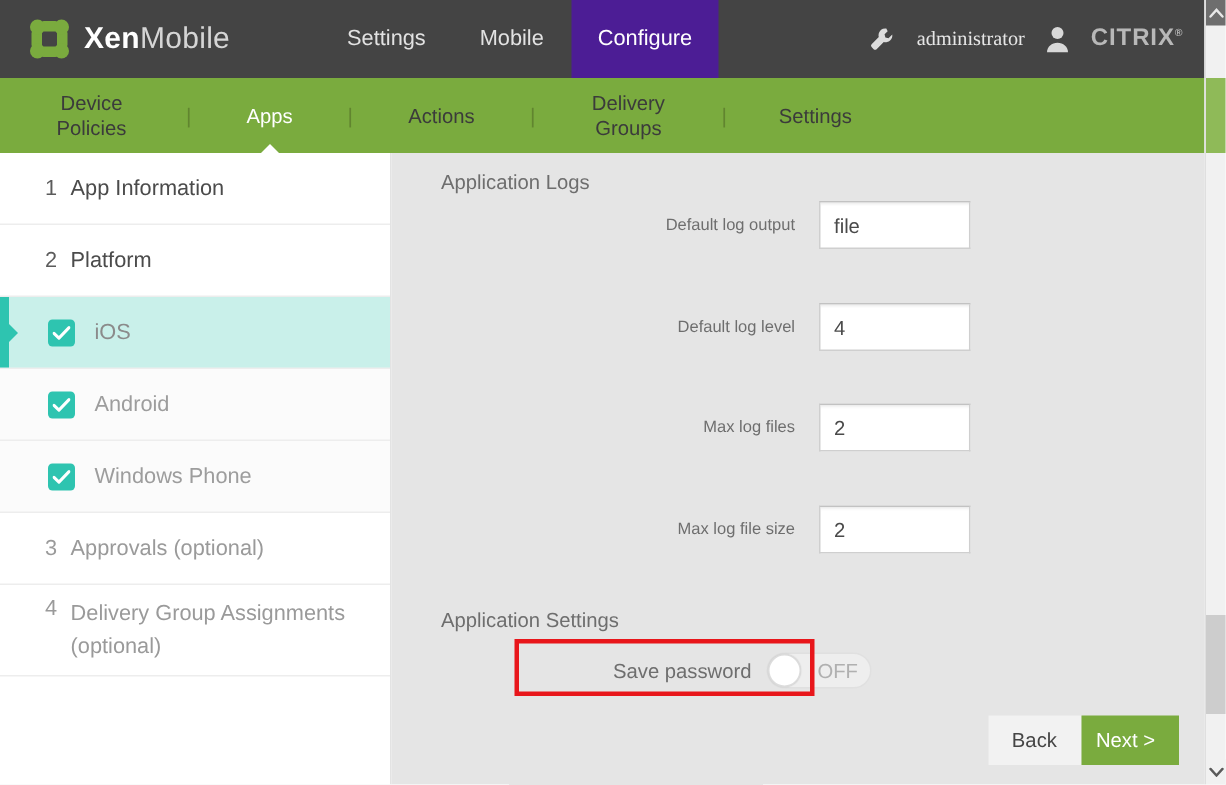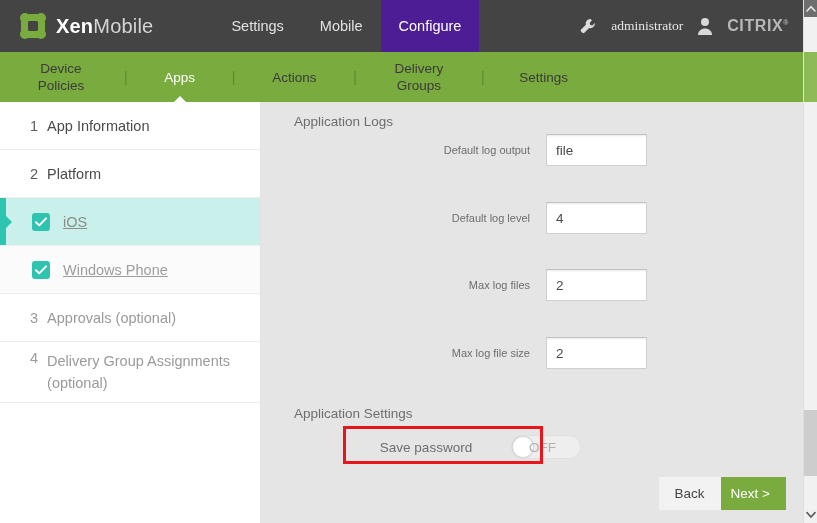--- a/index.html
+++ b/index.html
@@ -145,21 +145,21 @@
     position: relative;
     background: #ffffff;
   }
   .side-row .num { color: #5b5b5b; margin-right: 9px; }
   .side-row .txt { color: #4b4b4b; }
   .side-row.muted .num, .side-row.muted .txt { color: #9a9a9a; }
   .side-row.sub {
     padding-left: 32px;
     background: #fbfbfb;
   }
-  .side-row.sub .txt { color: #9d9d9d; text-decoration: underline; }
+  .side-row.sub .txt { color: #9d9d9d; }
   .side-row.sel {
     background: #c9f0ea;
   }
   .side-row.sel .txt { color: #8b8b8b; }
   .side-row.sel::before {
     content: "";
     position: absolute; left: 0; top: 0; bottom: 0;
     width: 6px; background: #2ec4b0;
   }
   .side-row.sel::after {
@@ -213,21 +213,21 @@
     padding: 0 9px;
     font-family: "Liberation Sans", sans-serif;
     outline: none;
   }
 
   .toggle-row {
     position: absolute;
     display: flex; align-items: center;
   }
   .toggle-row .lbl {
-    width: 160px; text-align: center;
+    width: 160px; text-align: right;
     font-size: 13.5px; color: #6e6e6e;
     padding-right: 10px;
   }
   .switch {
     width: 70px; height: 24px;
     border-radius: 12px;
     background: #eeeeee;
     border: 1px solid #e0e0e0;
     display: flex; align-items: center;
     cursor: pointer;
@@ -235,21 +235,21 @@
   }
   .switch .knob {
     width: 22px; height: 22px;
     border-radius: 50%;
     background: #ffffff;
     border: 1px solid #dcdcdc;
     position: absolute; left: 0px; top: 0px;
     box-shadow: 0 0 1px rgba(0,0,0,.18);
   }
   .switch .lab {
-    position: absolute; right: 24px;
+    position: absolute; right: 8px;
     font-size: 13.5px; color: #b0b0b0;
   }
   .redbox {
     position: absolute;
     border: 3px solid #e8161b;
     pointer-events: none;
   }
 
   
   .btn {
@@ -372,20 +372,28 @@
 
     <div class="side-row sub sel">
       <span class="chk">
         <svg width="12" height="10" viewBox="0 0 12 10">
             <path d="M1 5.2L4.3 8.4 11 1.4" stroke="#ffffff" stroke-width="2" fill="none" stroke-linecap="round" stroke-linejoin="round"></path>
           </svg>
       </span>
       <span class="txt">iOS</span>
     </div>
 
+    <div class="side-row sub">
+      <span class="chk">
+        <svg width="12" height="10" viewBox="0 0 12 10">
+            <path d="M1 5.2L4.3 8.4 11 1.4" stroke="#ffffff" stroke-width="2" fill="none" stroke-linecap="round" stroke-linejoin="round"></path>
+          </svg>
+      </span>
+      <span class="txt">Android</span>
+    </div>
 
     <div class="side-row sub">
       <span class="chk">
         <svg width="12" height="10" viewBox="0 0 12 10">
             <path d="M1 5.2L4.3 8.4 11 1.4" stroke="#ffffff" stroke-width="2" fill="none" stroke-linecap="round" stroke-linejoin="round"></path>
           </svg>
       </span>
       <span class="txt">Windows Phone</span>
     </div>
 

